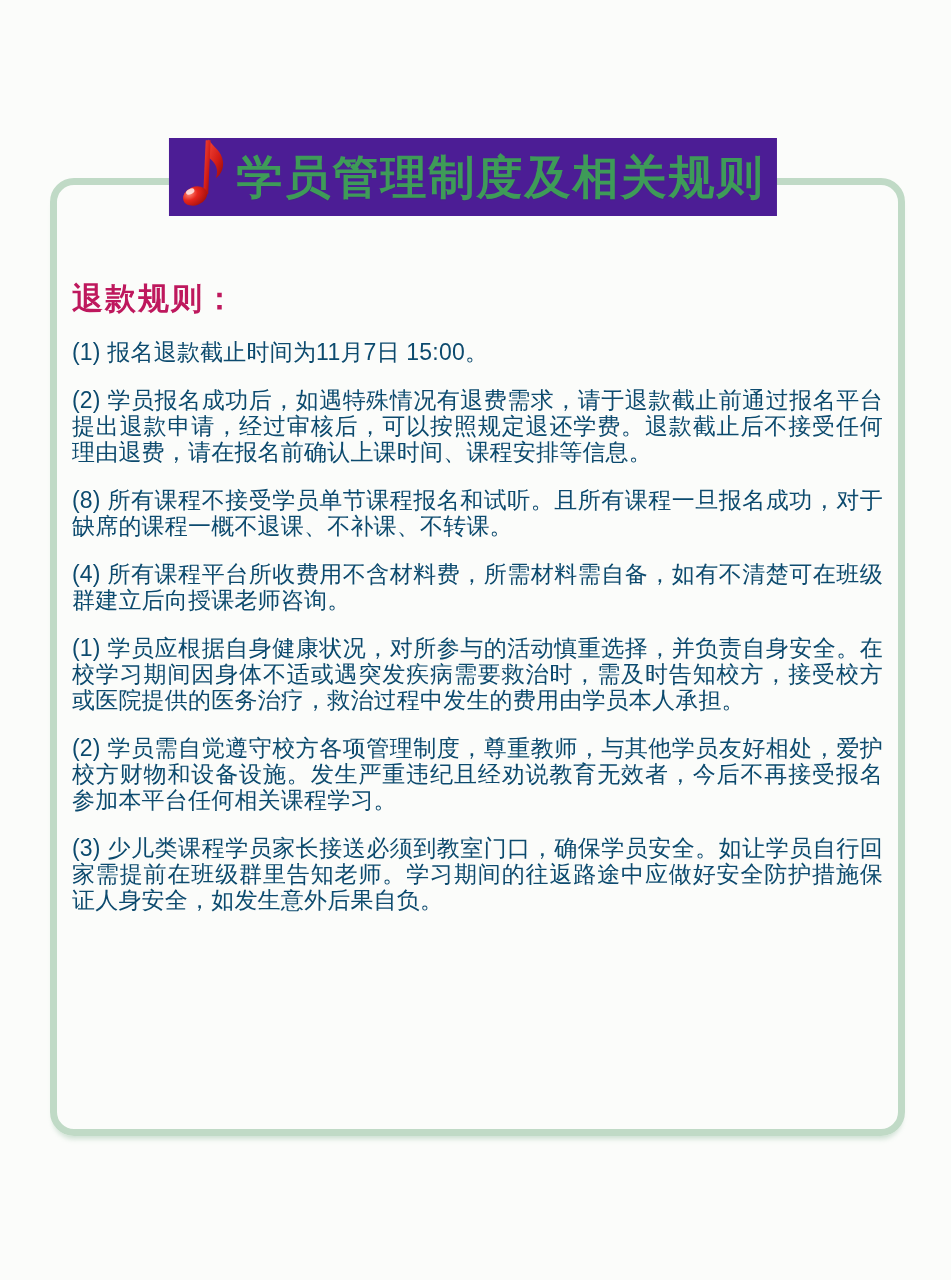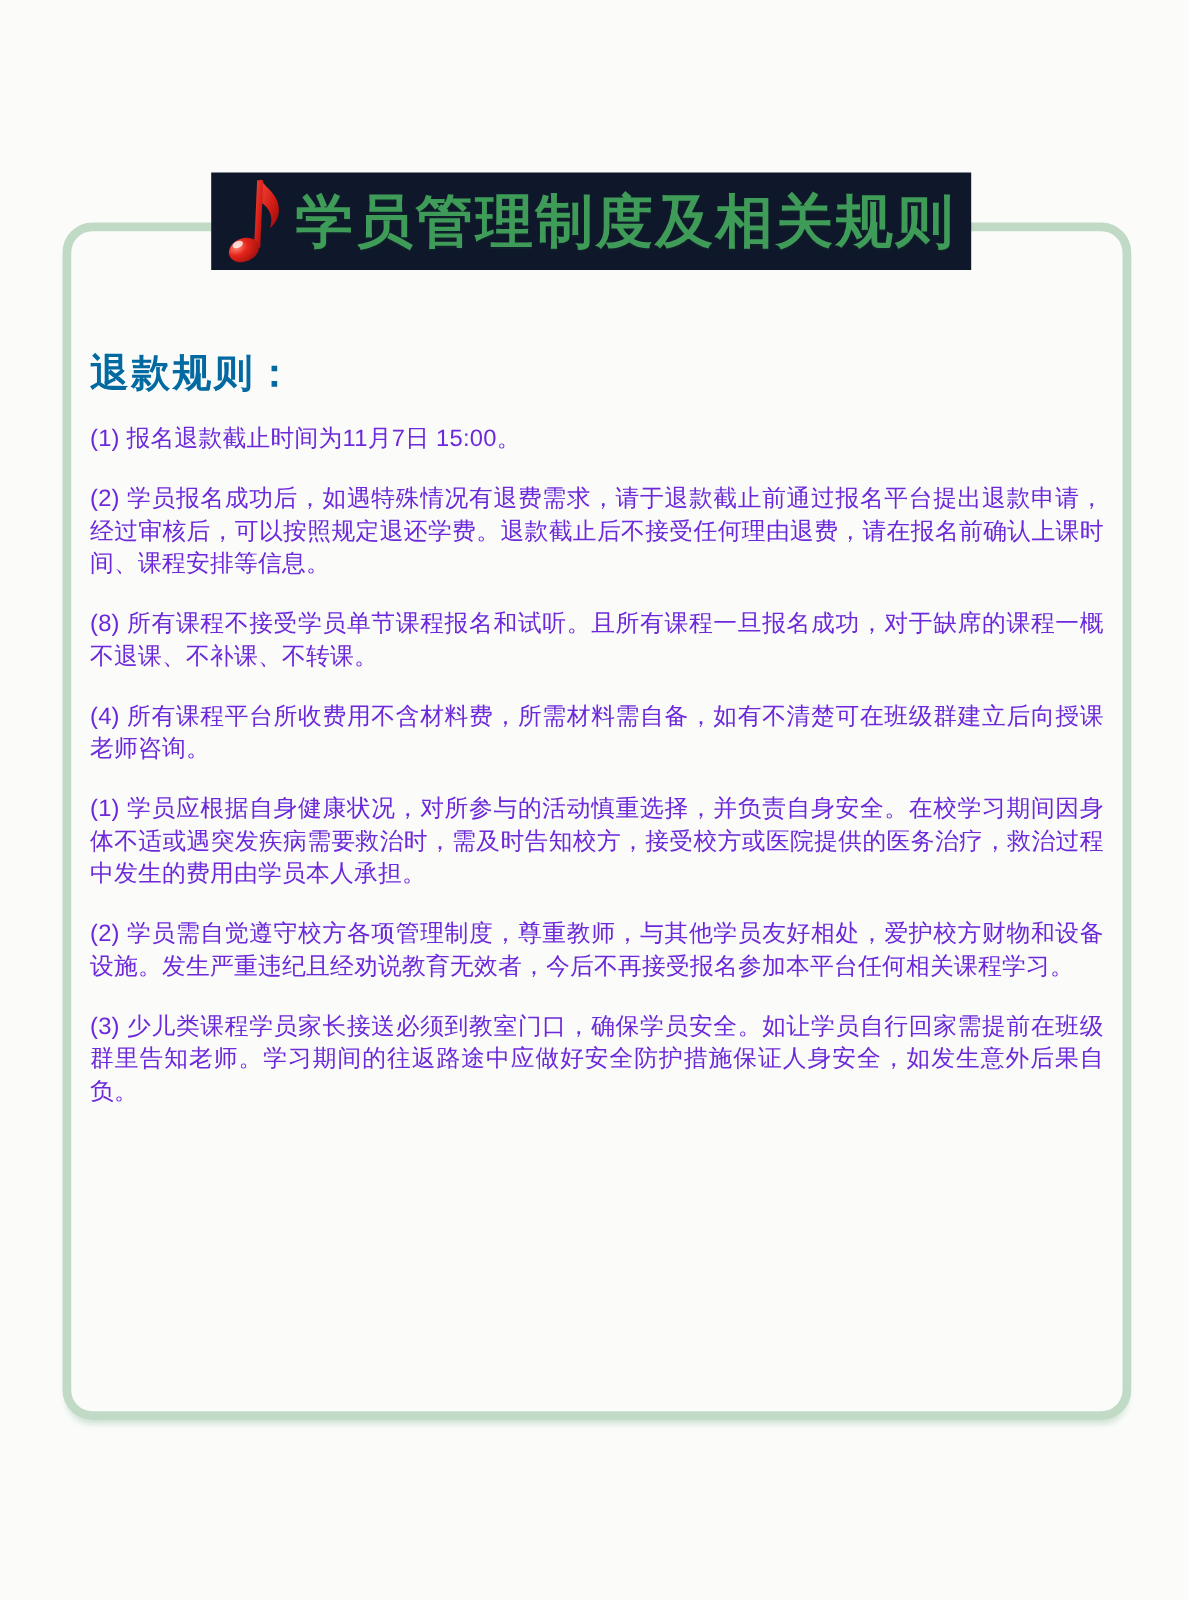--- a/index.html
+++ b/index.html
@@ -21,54 +21,54 @@
   }
   .frame-inner{
     box-sizing:border-box;
     width:100%;height:100%;
     padding:0 15px;
   }
   .title-wrap{
     position:absolute;
     left:50%;top:138px;
     transform:translateX(-50.5%);
-    background:#0f172a;
+    background:#4c1d95;
     padding:0 12px;
     display:flex;
-    align-items:flex-end;
+    align-items:flex-start;
     gap:10px;
     z-index:2;
     white-space:nowrap;
   }
   .note-icon{
     width:46px;height:78px;
     flex:0 0 auto;
     margin-top:-4px;
   }
   .main-title{
     font-size:46px;
     font-weight:bold;
     letter-spacing:2px;
     color:#3e9b58;
     line-height:78px;
     text-shadow:0 1px 0 rgba(30,90,50,.15);
   }
   .section-heading{
     font-size:31px;
     font-weight:bold;
-    color:#0369a1;
+    color:#be185d;
     letter-spacing:2px;
     line-height:36px;
     margin:0;
   }
   .heading-refund{margin-top:96px;}
   .heading-policy{margin-top:88px;}
   .rule-para{
-    font-size:19px;
-    color:#6d28d9;
+    font-size:23px;
+    color:#0c4a6e;
     line-height:26px;
     letter-spacing:0.2px;
     margin:22px 0 0 0;
     text-align:justify;
   }
 </style>
 </head>
 <body>
 
 <div class="title-wrap">

